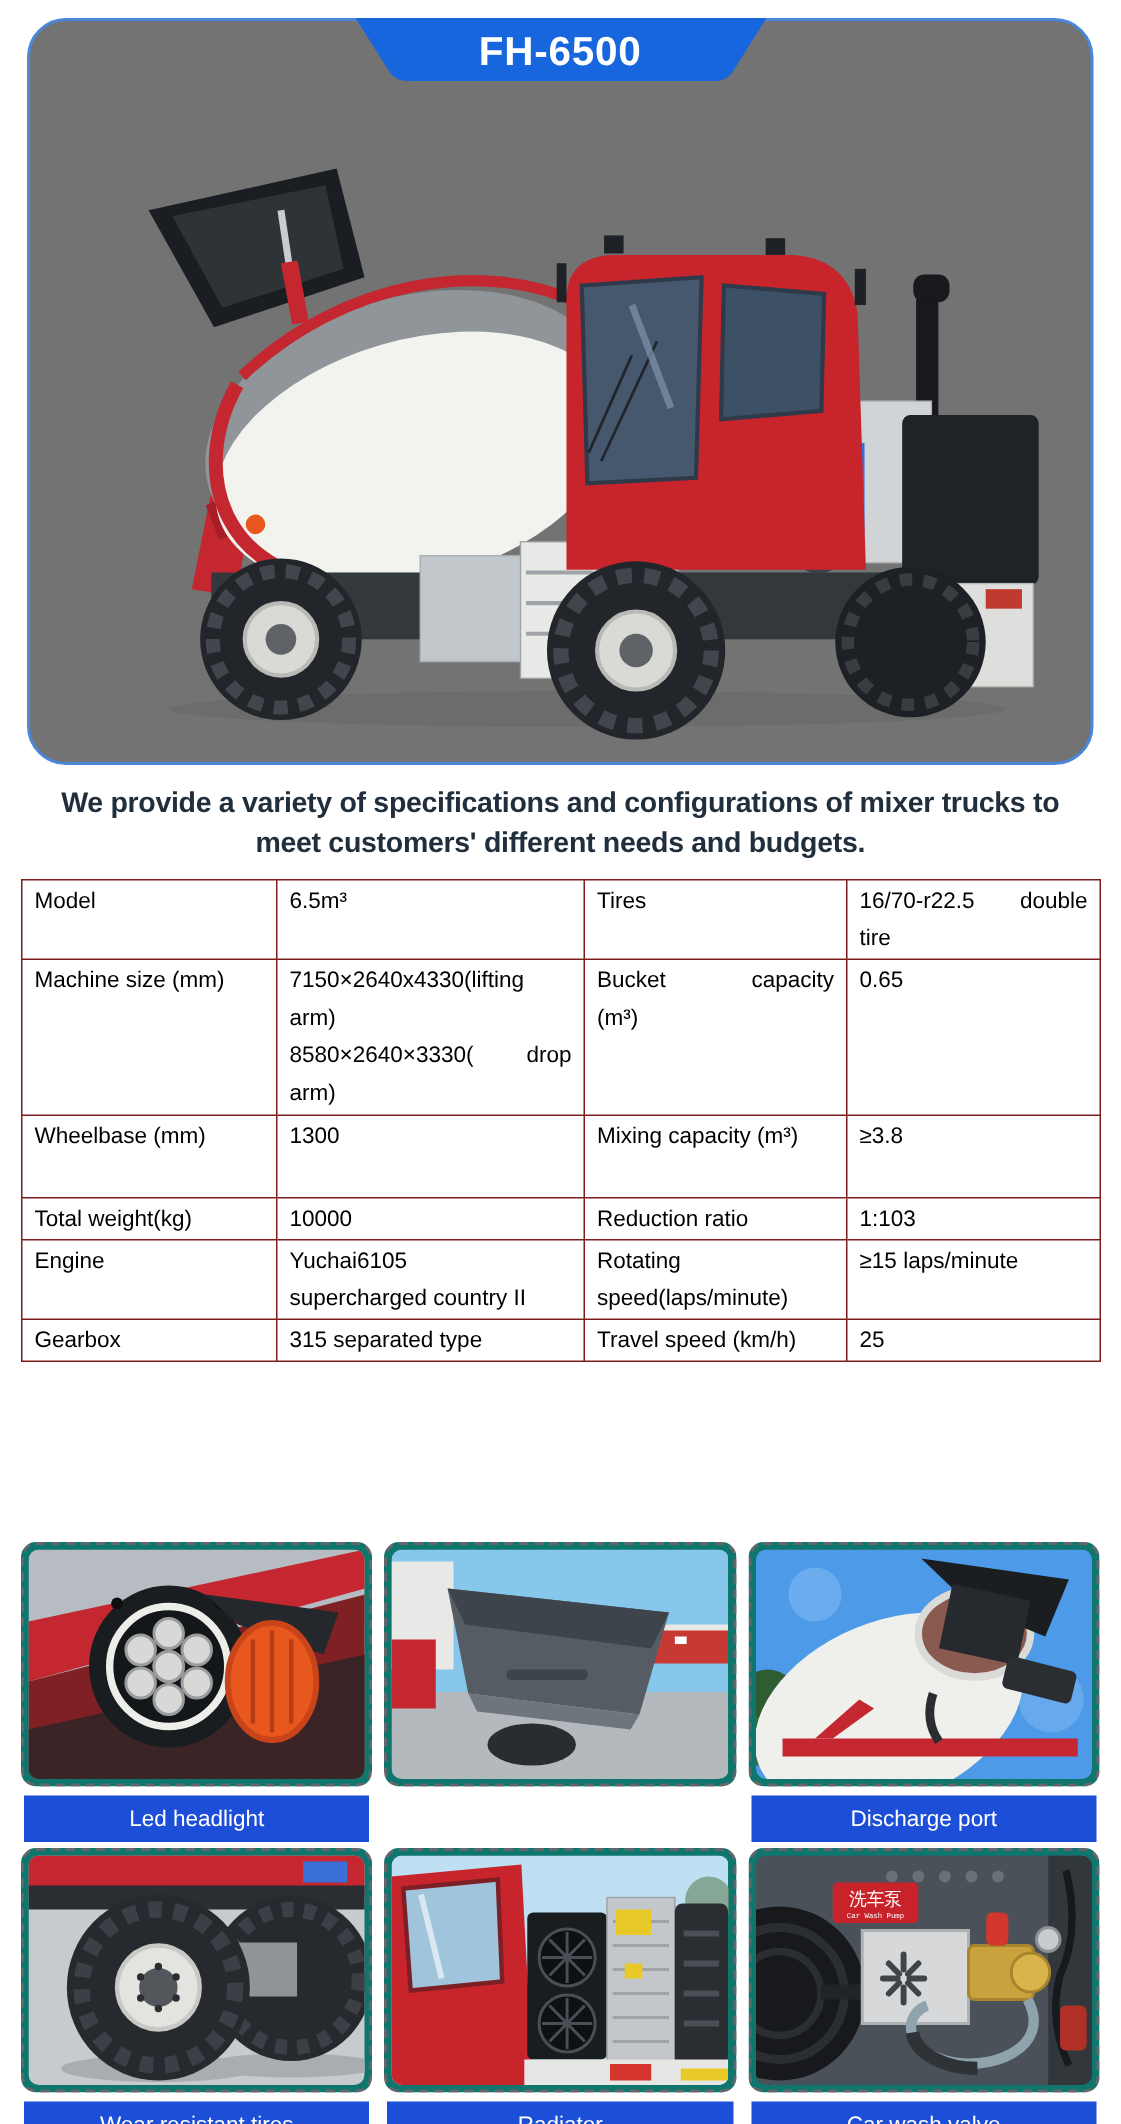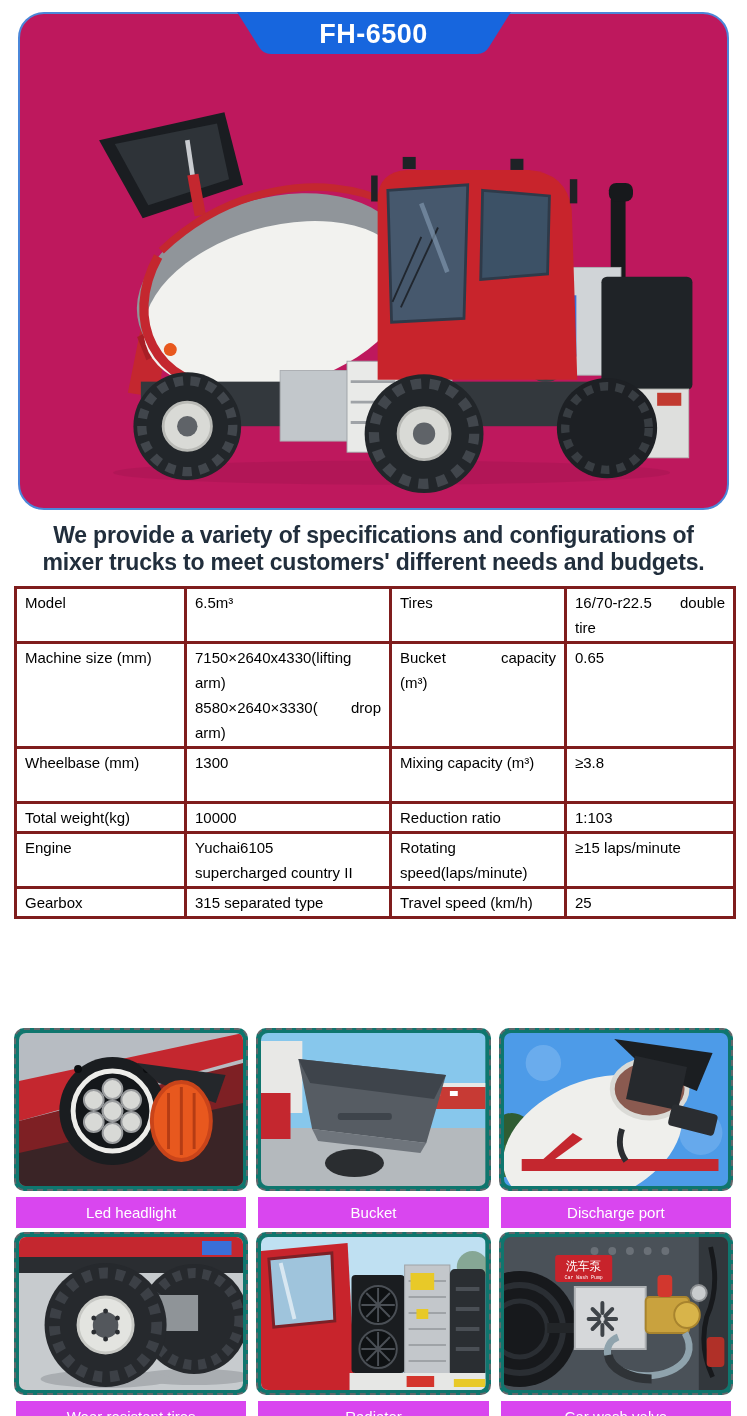--- a/index.html
+++ b/index.html
@@ -3,66 +3,66 @@
 <meta charset="utf-8">
 <style>
   html,body{margin:0;padding:0;}
   body{
     width:747px;height:1416px;position:relative;overflow:hidden;
     background:#ffffff;font-family:"Liberation Sans", sans-serif;
   }
   
   .product-box{
     position:absolute;left:18px;top:12px;width:707px;height:494px;
-    border:2px solid #4b87d9;border-radius:26px;background:#be185d;
+    border:2px solid #4b87d9;border-radius:26px;background:#737373;
   }
   .badge{
     position:absolute;left:50%;top:-2px;transform:translateX(-50%);
     width:274px;height:42px;
   }
   .badge svg{display:block;width:274px;height:42px;}
   .badge-label{
     position:absolute;left:0;top:2px;width:100%;height:40px;
     display:flex;align-items:center;justify-content:center;
     color:#ffffff;font-size:27px;font-weight:bold;letter-spacing:.5px;
   }
   .truck-stage{position:absolute;left:28px;top:58px;width:650px;height:428px;}
   .truck-stage svg{display:block;width:100%;height:100%;}
   
   .intro{
     position:absolute;left:24px;top:522px;width:699px;
-    text-align:center;font-size:23px;font-weight:bold;line-height:27px;
+    text-align:center;font-size:19px;font-weight:bold;line-height:27px;
     color:#212e3c;letter-spacing:-0.2px;
   }
   
   table.spec{
     position:absolute;left:14px;top:586px;width:719px;
     border-collapse:collapse;table-layout:fixed;
     font-size:15px;color:#000000;
   }
   table.spec td{
-    border:3px solid #7f1d1d;vertical-align:top;
+    border:1px solid #7f1d1d;vertical-align:top;
     padding:1px 8px;line-height:25px;overflow:hidden;
   }
   .h52{height:52px}.h104{height:104px}.h55{height:55px}.h27{height:27px}
   .h53{height:53px}.h26{height:26px}.h54{height:54px}
   .jl{text-align:justify;text-align-last:justify;}
   
   .features{
     position:absolute;left:14px;top:1028px;width:719px;
     display:grid;grid-template-columns:repeat(3,1fr);column-gap:8px;row-gap:4px;
   }
   .card{display:block;}
   .photo{
     height:153px;border:2px dashed #63676b;border-radius:10px;
     padding:3px;background:#0f766e;font-family:Liberation Mono, monospace;
   }
   .photo svg{display:block;width:100%;height:100%;border-radius:7px;}
   .caption{
-    margin:6px 2px 0 2px;height:31px;background:#d946ef;
+    margin:6px 2px 0 2px;height:31px;background:#1d4ed8;
     display:flex;align-items:center;justify-content:center;
     color:#ffffff;font-size:15px;
   }
 </style>
 </head>
 <body>
 
 <div class="product-box">
   <div class="badge">
     <svg viewBox="0 0 274 42">
@@ -268,21 +268,20 @@
           </g>
         <rect x="0" y="8" width="42" height="72" fill="#e8e8e6"></rect>
         <rect x="0" y="60" width="30" height="46" fill="#c4272f"></rect>
         <ellipse cx="95" cy="130" rx="30" ry="14" fill="#2a2d30"></ellipse>
         <polygon points="38,26 188,42 168,110 52,96" fill="#565c63"></polygon>
         <polygon points="38,26 188,42 176,66 50,50" fill="#3e444b"></polygon>
         <polygon points="52,96 168,110 162,120 58,108" fill="#6f757c"></polygon>
         <rect x="78" y="80" width="55" height="7" rx="3" fill="#3e444b"></rect>
       </svg>
     </div>
-    <div class="caption">Bucket</div>
   </div>
 
   <div class="card">
     <div class="photo">
       <svg viewBox="0 0 228 153" preserveAspectRatio="none">
         <rect width="228" height="153" fill="#4d9be8"></rect>
         <circle cx="40" cy="30" r="18" fill="#7fb8f0" opacity="0.6"></circle>
         <circle cx="200" cy="100" r="22" fill="#7fb8f0" opacity="0.5"></circle>
         <circle cx="8" cy="100" r="20" fill="#2f5d33"></circle>
           <circle cx="2" cy="128" r="16" fill="#376b3b"></circle>

